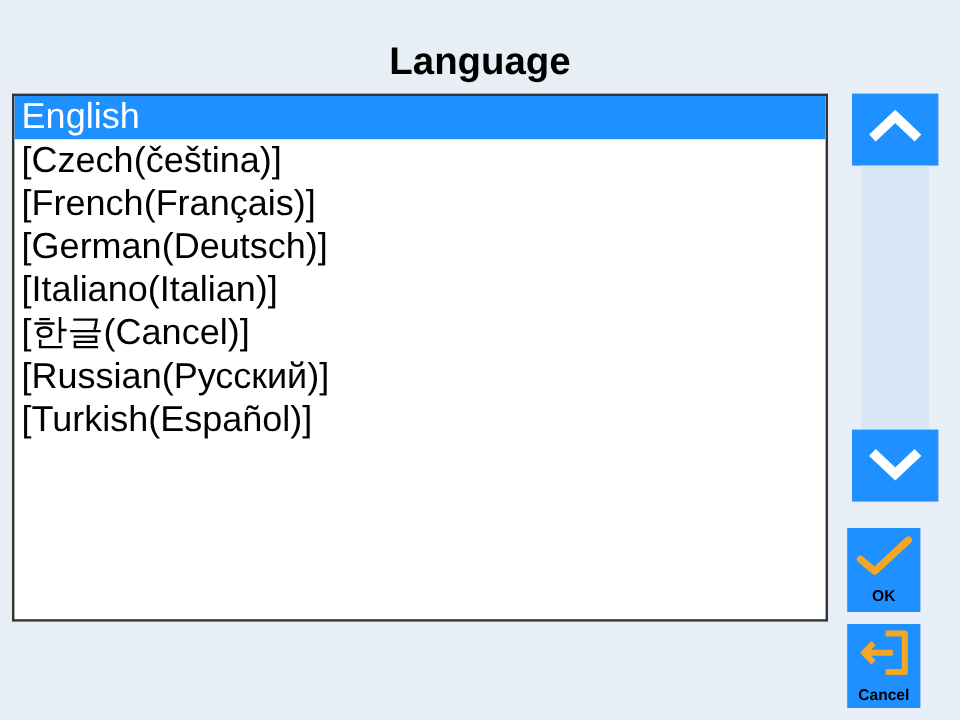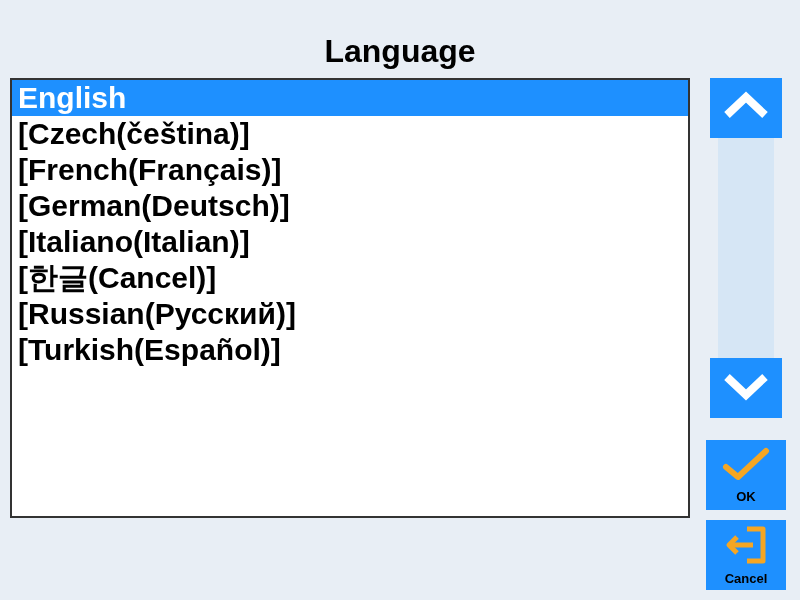--- a/index.html
+++ b/index.html
@@ -37,21 +37,20 @@
       border: 2px solid #333;
       overflow: hidden;
     }
     .list-item {
       font-size: 30px;
       line-height: 36px;
       padding-left: 6px;
       color: #000;
       cursor: pointer;
       white-space: nowrap;
-      font-weight: bold;
     }
     .list-item.selected {
       background: #1e90ff;
       color: #fff;
     }
     .scroll-col {
       position: absolute;
       top: 78px;
       right: 14px;
       width: 80px;
@@ -78,21 +77,21 @@
     .btn-col {
       position: absolute;
       right: 14px;
       bottom: 10px;
       width: 80px;
       display: flex;
       flex-direction: column;
       gap: 10px;
     }
     .action-btn {
-      width: 80px;
+      width: 61px;
       height: 70px;
       background: #1e90ff;
       display: flex;
       flex-direction: column;
       align-items: center;
       justify-content: center;
       cursor: pointer;
     }
     .action-btn .lbl {
       font-size: 13px;

